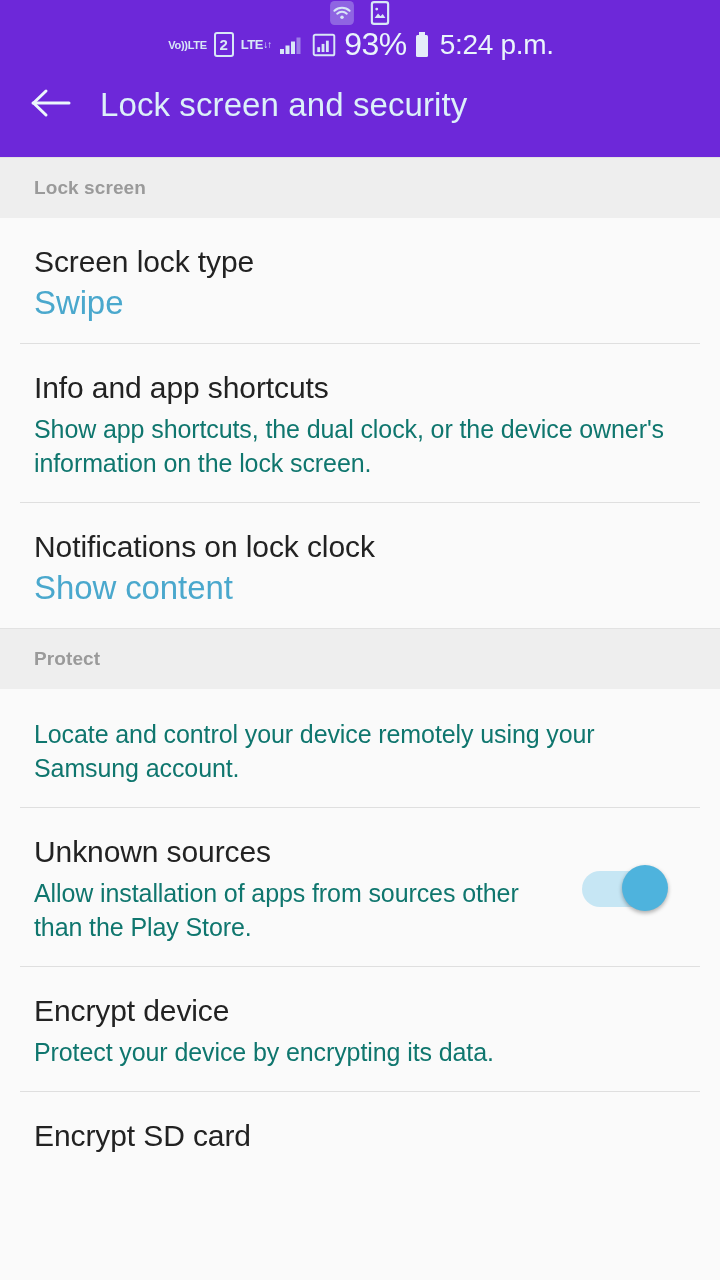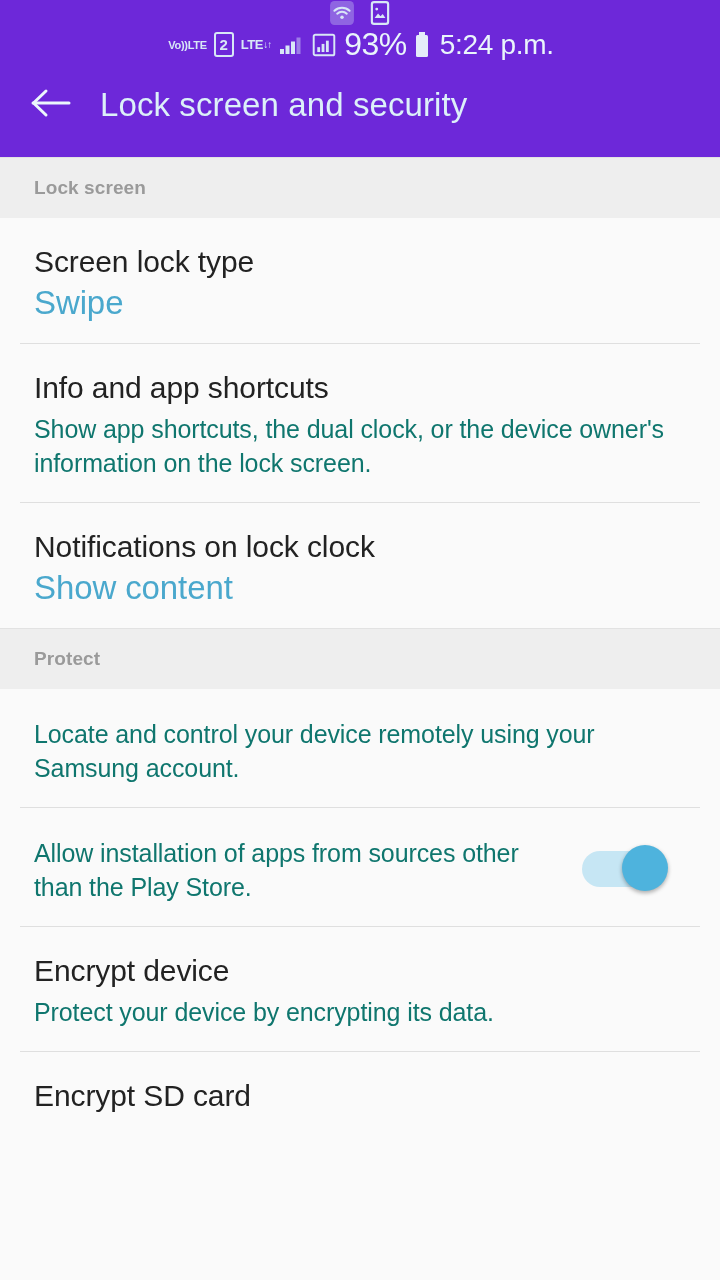--- a/index.html
+++ b/index.html
@@ -313,20 +313,21 @@
 
   <div class="list-item">
     <div class="text-col">
       <div class="item-desc">Locate and control your device remotely using your Samsung account.</div>
     </div>
   </div>
   <div class="divider"></div>
 
   <div class="list-item">
     <div class="text-col">
+      <div class="item-title">Unknown sources</div>
       <div class="item-desc">Allow installation of apps from sources other than the Play Store.</div>
     </div>
     <div class="toggle">
       <div class="toggle-track"></div>
       <div class="toggle-thumb"></div>
     </div>
   </div>
   <div class="divider"></div>
 
   <div class="list-item">

